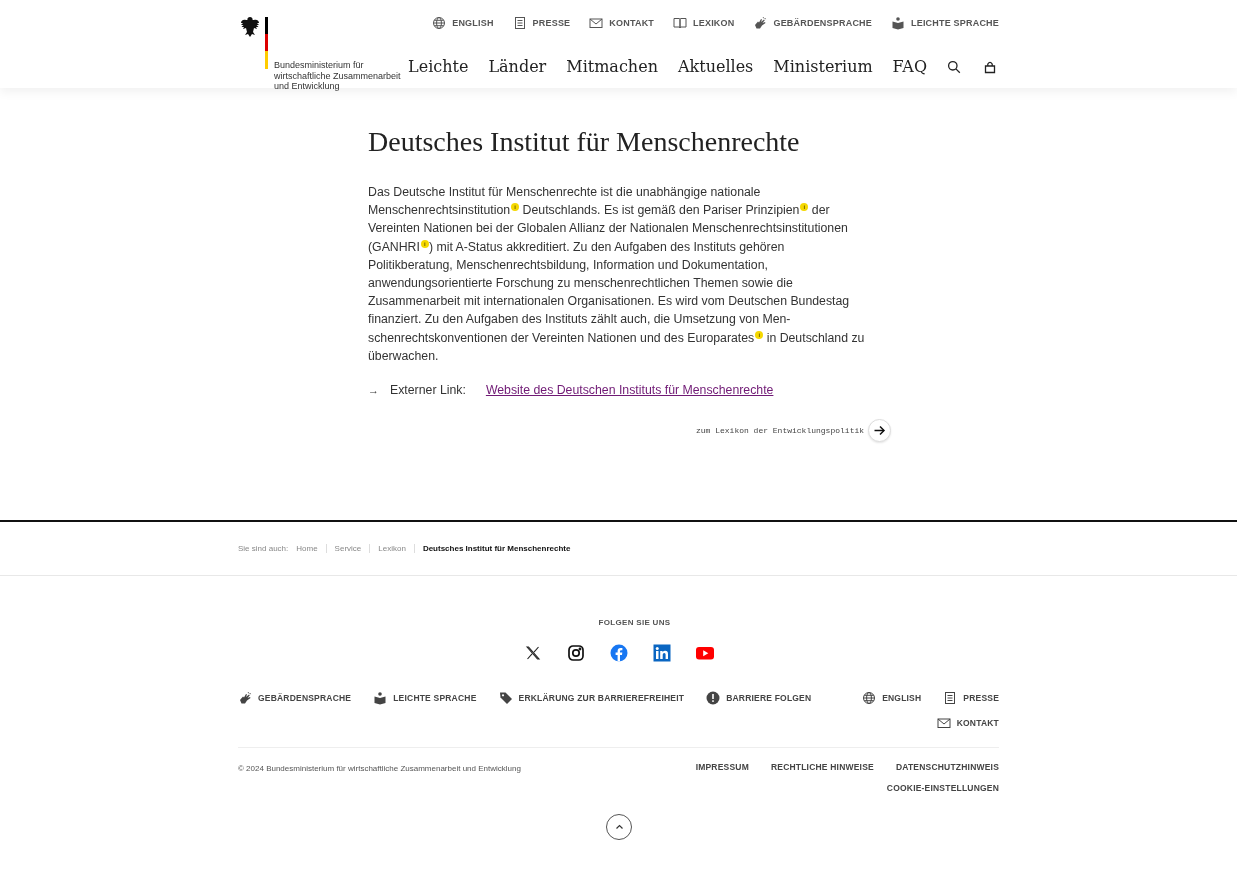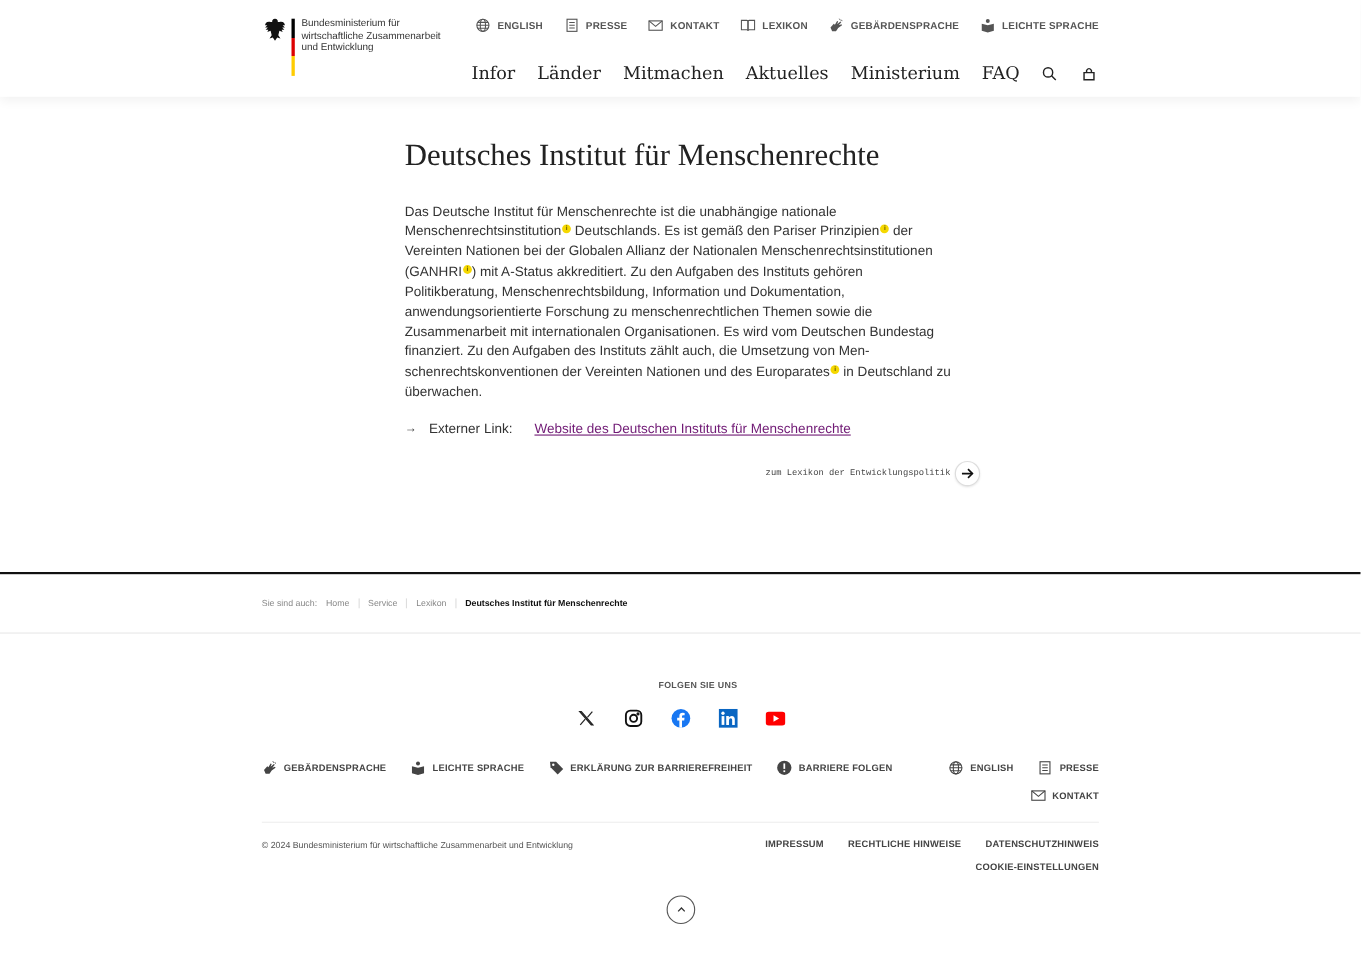--- a/index.html
+++ b/index.html
@@ -7,21 +7,21 @@
   body { font-family: "Liberation Sans", "DejaVu Sans", sans-serif; color: #222; position: relative; }
 
   
   .header { position: absolute; left: 0; top: 0; width: 1237px; height: 88px; background: #fff;
             box-shadow: 0 4px 10px rgba(0,0,0,0.06); z-index: 2; }
   .logo { position: absolute; left: 240px; top: 16px; display: flex; align-items: flex-start; }
   .eagle { width: 20px; height: 22px; }
   .flag-bar { width: 3px; height: 52px; margin-left: 5px; margin-top: 1px;
               background: linear-gradient(to bottom, #000 0 33%, #dd0000 33% 66%, #ffcc00 66% 100%); }
   .logo-text { margin-left: 6px; font-size: 9px; line-height: 10.5px; color: #333;
-               font-family: "Liberation Sans", sans-serif; width: 130px; }
+               font-family: "Liberation Sans", sans-serif; width: 130px; margin-top: 44px; }
   .service-nav { position: absolute; right: 238px; top: 16px; display: flex; gap: 19px; align-items: center; }
   .service-item { display: flex; align-items: center; gap: 6px; font-size: 9px; font-weight: bold;
                   letter-spacing: 0.2px; color: #555; text-transform: uppercase; cursor: pointer; }
   .service-item svg { width: 14px; height: 14px; }
   .main-nav { position: absolute; right: 238px; top: 57px; display: flex; align-items: center; gap: 20px; }
   .main-nav .nav-item { font-family: "DejaVu Serif", "Liberation Serif", serif; font-size: 16px; color: #222; cursor: pointer; }
   .main-nav .icon-btn { width: 16px; height: 16px; cursor: pointer; display: flex; align-items: center; }
 
   
   .content { position: absolute; left: 368px; top: 125px; width: 502px; }
@@ -123,21 +123,21 @@
     <div class="service-item">
       <svg viewBox="0 0 14 14" fill="#555">
           <circle cx="7" cy="3" r="1.8"></circle>
           <path d="M1.5 5.5 L7 7 L12.5 5.5 V12 L7 13.5 L1.5 12 Z"></path>
         </svg>
       <span>Leichte Sprache</span>
     </div>
   </nav>
 
   <nav class="main-nav">
-    <span class="nav-item">Infor</span>
+    <span class="nav-item">Leichte</span>
     <span class="nav-item">Länder</span>
     <span class="nav-item">Mitmachen</span>
     <span class="nav-item">Aktuelles</span>
     <span class="nav-item">Ministerium</span>
     <span class="nav-item">FAQ</span>
     <span class="icon-btn">
       <svg width="14" height="14" viewBox="0 0 14 14" fill="none" stroke="#222" stroke-width="1.3">
           <circle cx="5.8" cy="5.8" r="4.2"></circle>
           <line x1="8.9" y1="8.9" x2="12.8" y2="12.8"></line>
         </svg>

